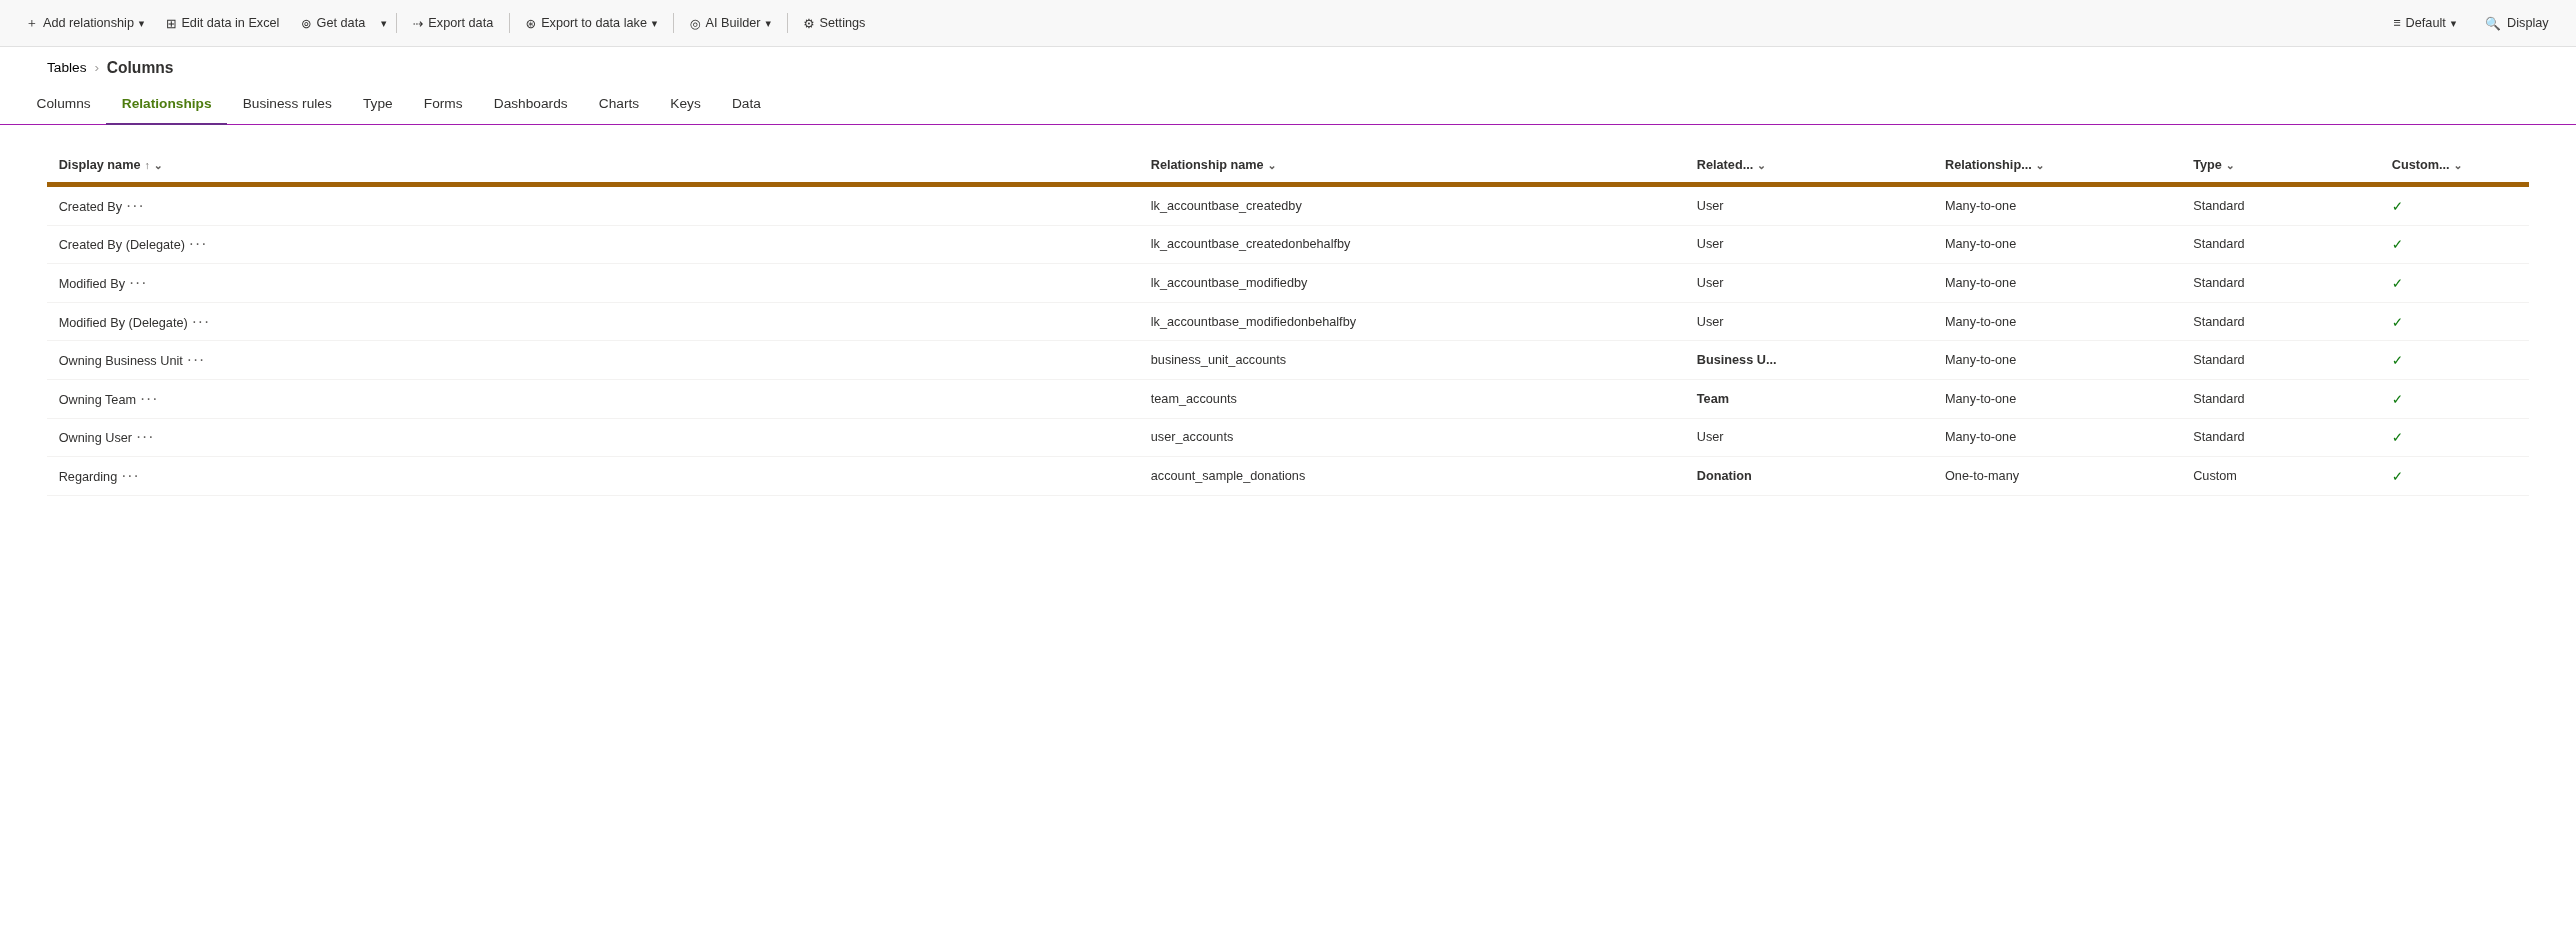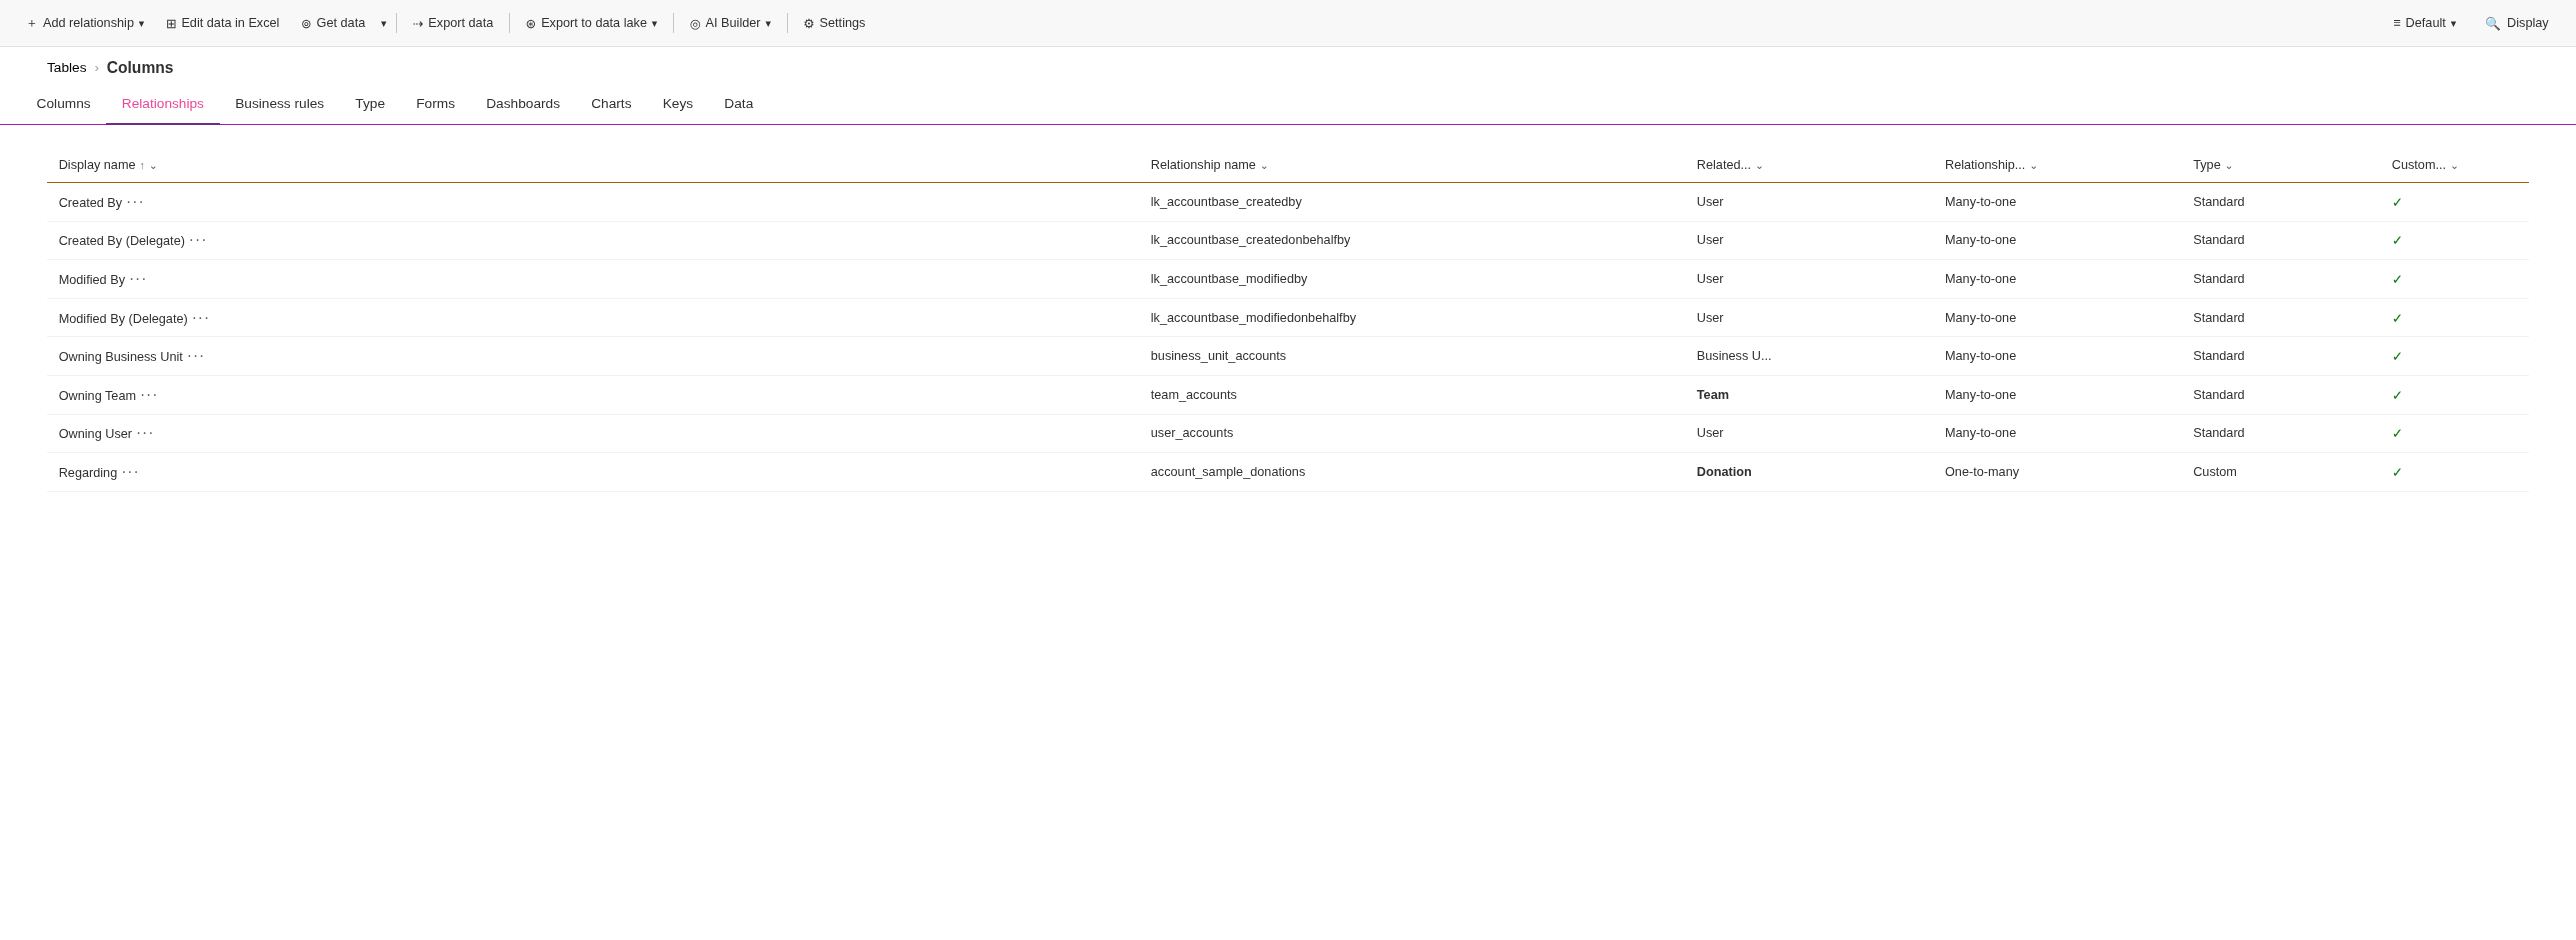--- a/index.html
+++ b/index.html
@@ -96,42 +96,42 @@
     .tab {
       padding: 11.7px 15.6px;
       cursor: pointer;
       font-size: 13.7px;
       color: #323130;
       border-bottom: 2px solid transparent;
       margin-bottom: -1px;
       white-space: nowrap;
     }
     .tab.active {
-      color: #ec4899;
+      color: #4d7c0f;
       border-bottom: 2px solid #6b2d8b;
-      font-weight: 400;
+      font-weight: 700;
     }
 
     
     .content {
       padding: 23.5px 47px 0 47px;
     }
 
     
     .data-table {
       width: 100%;
       border-collapse: collapse;
     }
     .data-table th {
       text-align: center;
       padding: 9.8px 11.7px;
-      font-weight: 400;
-      font-size: 12.7px;
-      color: #323130;
-      border-bottom: 1px solid #a16207;
+      font-weight: 700;
+      font-size: 12.7px;
+      color: #323130;
+      border-bottom: 5px solid #a16207;
       white-space: nowrap;
       cursor: pointer;
       user-select: none;
     }
     .data-table th .col-header {
       display: flex;
       align-items: center;
       gap: 3.9px;
     }
     .data-table td {
@@ -325,21 +325,21 @@
           <td style="display: table-cell; align-items: center; gap: 7.8px; border-bottom: 1px solid rgb(243, 242, 241);"><span>Modified By (Delegate)</span><span class="dots-menu">···</span></td>
           <td>lk_accountbase_modifiedonbehalfby</td>
           <td>User</td>
           <td>Many-to-one</td>
           <td>Standard</td>
           <td><span class="check-icon">✓</span></td>
         </tr>
         <tr>
           <td style="display: table-cell; align-items: center; gap: 7.8px; border-bottom: 1px solid rgb(243, 242, 241);"><span>Owning Business Unit</span><span class="dots-menu">···</span></td>
           <td>business_unit_accounts</td>
-          <td style="font-weight: 400;">Business U...</td>
+          <td style="font-weight: 700;">Business U...</td>
           <td>Many-to-one</td>
           <td>Standard</td>
           <td><span class="check-icon">✓</span></td>
         </tr>
         <tr>
           <td style="display: table-cell; align-items: center; gap: 7.8px; border-bottom: 1px solid rgb(243, 242, 241);"><span>Owning Team</span><span class="dots-menu">···</span></td>
           <td>team_accounts</td>
           <td style="font-weight: 600;">Team</td>
           <td>Many-to-one</td>
           <td>Standard</td>

